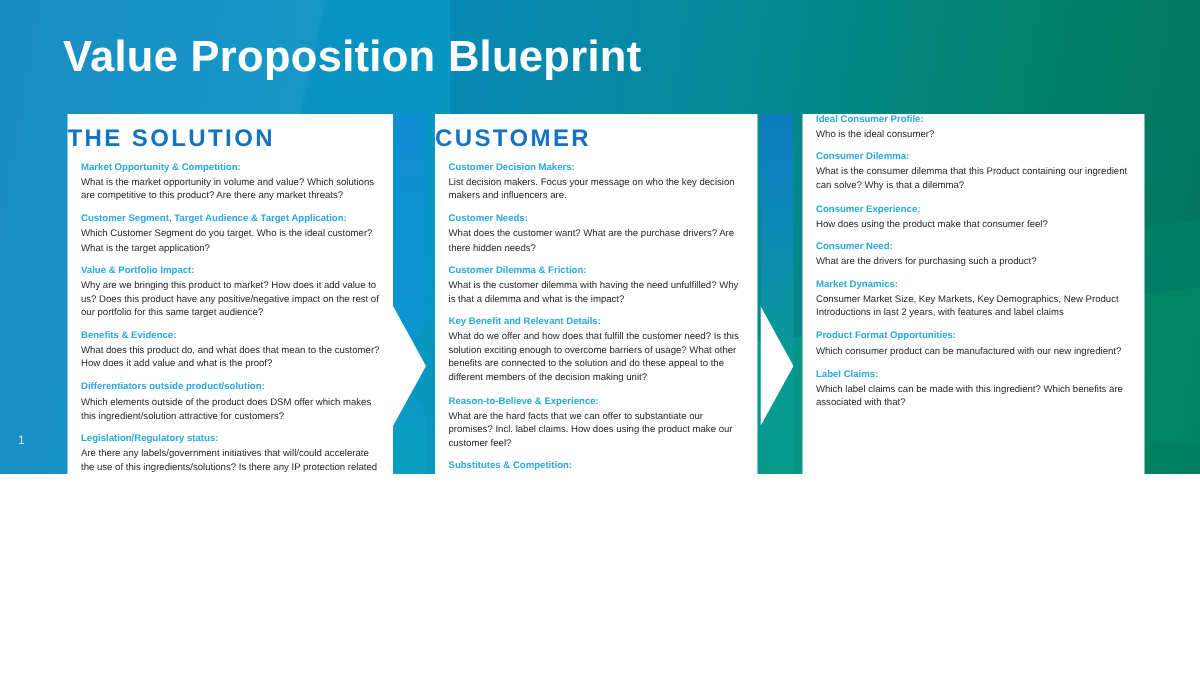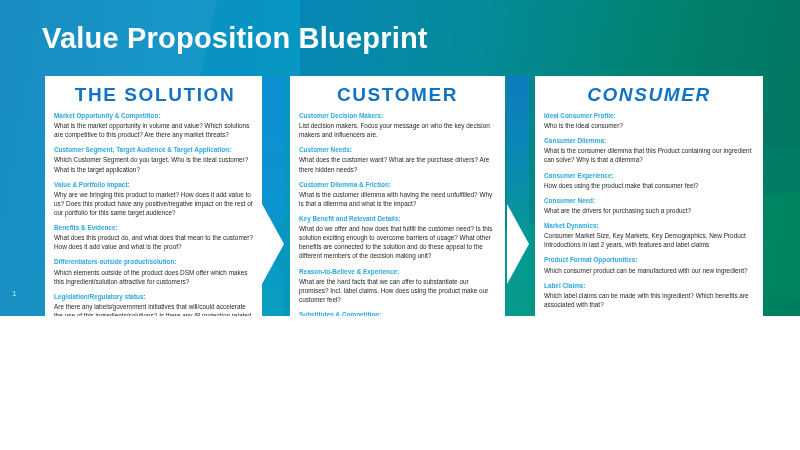--- a/index.html
+++ b/index.html
@@ -66,22 +66,22 @@
     height: 333px;
     background: #ffffff;
     box-sizing: border-box;
     overflow: hidden;
   }
   #panel-solution { left: 45px;  width: 220px; }
   #panel-customer { left: 290px; width: 215px; }
   #panel-consumer { left: 535px; width: 228px; }
 
   .panel-head {
-    text-align: center;
-    font-size: 19px;
+    text-align: left;
+    font-size: 16px;
     font-weight: bold;
     color: #1272c4;
     letter-spacing: 1.6px;
     padding-top: 8px;
     padding-bottom: 6px;
   }
   .panel-head.italic { font-style: italic; color: #1272c4; }
 
   .panel-body {
     padding: 0 9px 0 9px;
@@ -212,21 +212,20 @@
         <div class="block-text">What are customers currently using to solve their need? How is that product positioned?</div>
       </div>
       <div class="block">
         <div class="block-title">Customer Fears &amp; Counter Arguments:</div>
         <div class="block-text">What are the pain points &amp; risks associated with switching to our product? How do we counter?</div>
       </div>
     </div>
   </div>
 
   <div class="panel" id="panel-consumer">
-    <div class="panel-head italic">CONSUMER</div>
     <div class="panel-body">
       <div class="block">
         <div class="block-title">Ideal Consumer Profile:</div>
         <div class="block-text">Who is the ideal consumer?</div>
       </div>
       <div class="block">
         <div class="block-title">Consumer Dilemma:</div>
         <div class="block-text">What is the consumer dilemma that this Product containing our ingredient can solve? Why is that a dilemma?</div>
       </div>
       <div class="block">

